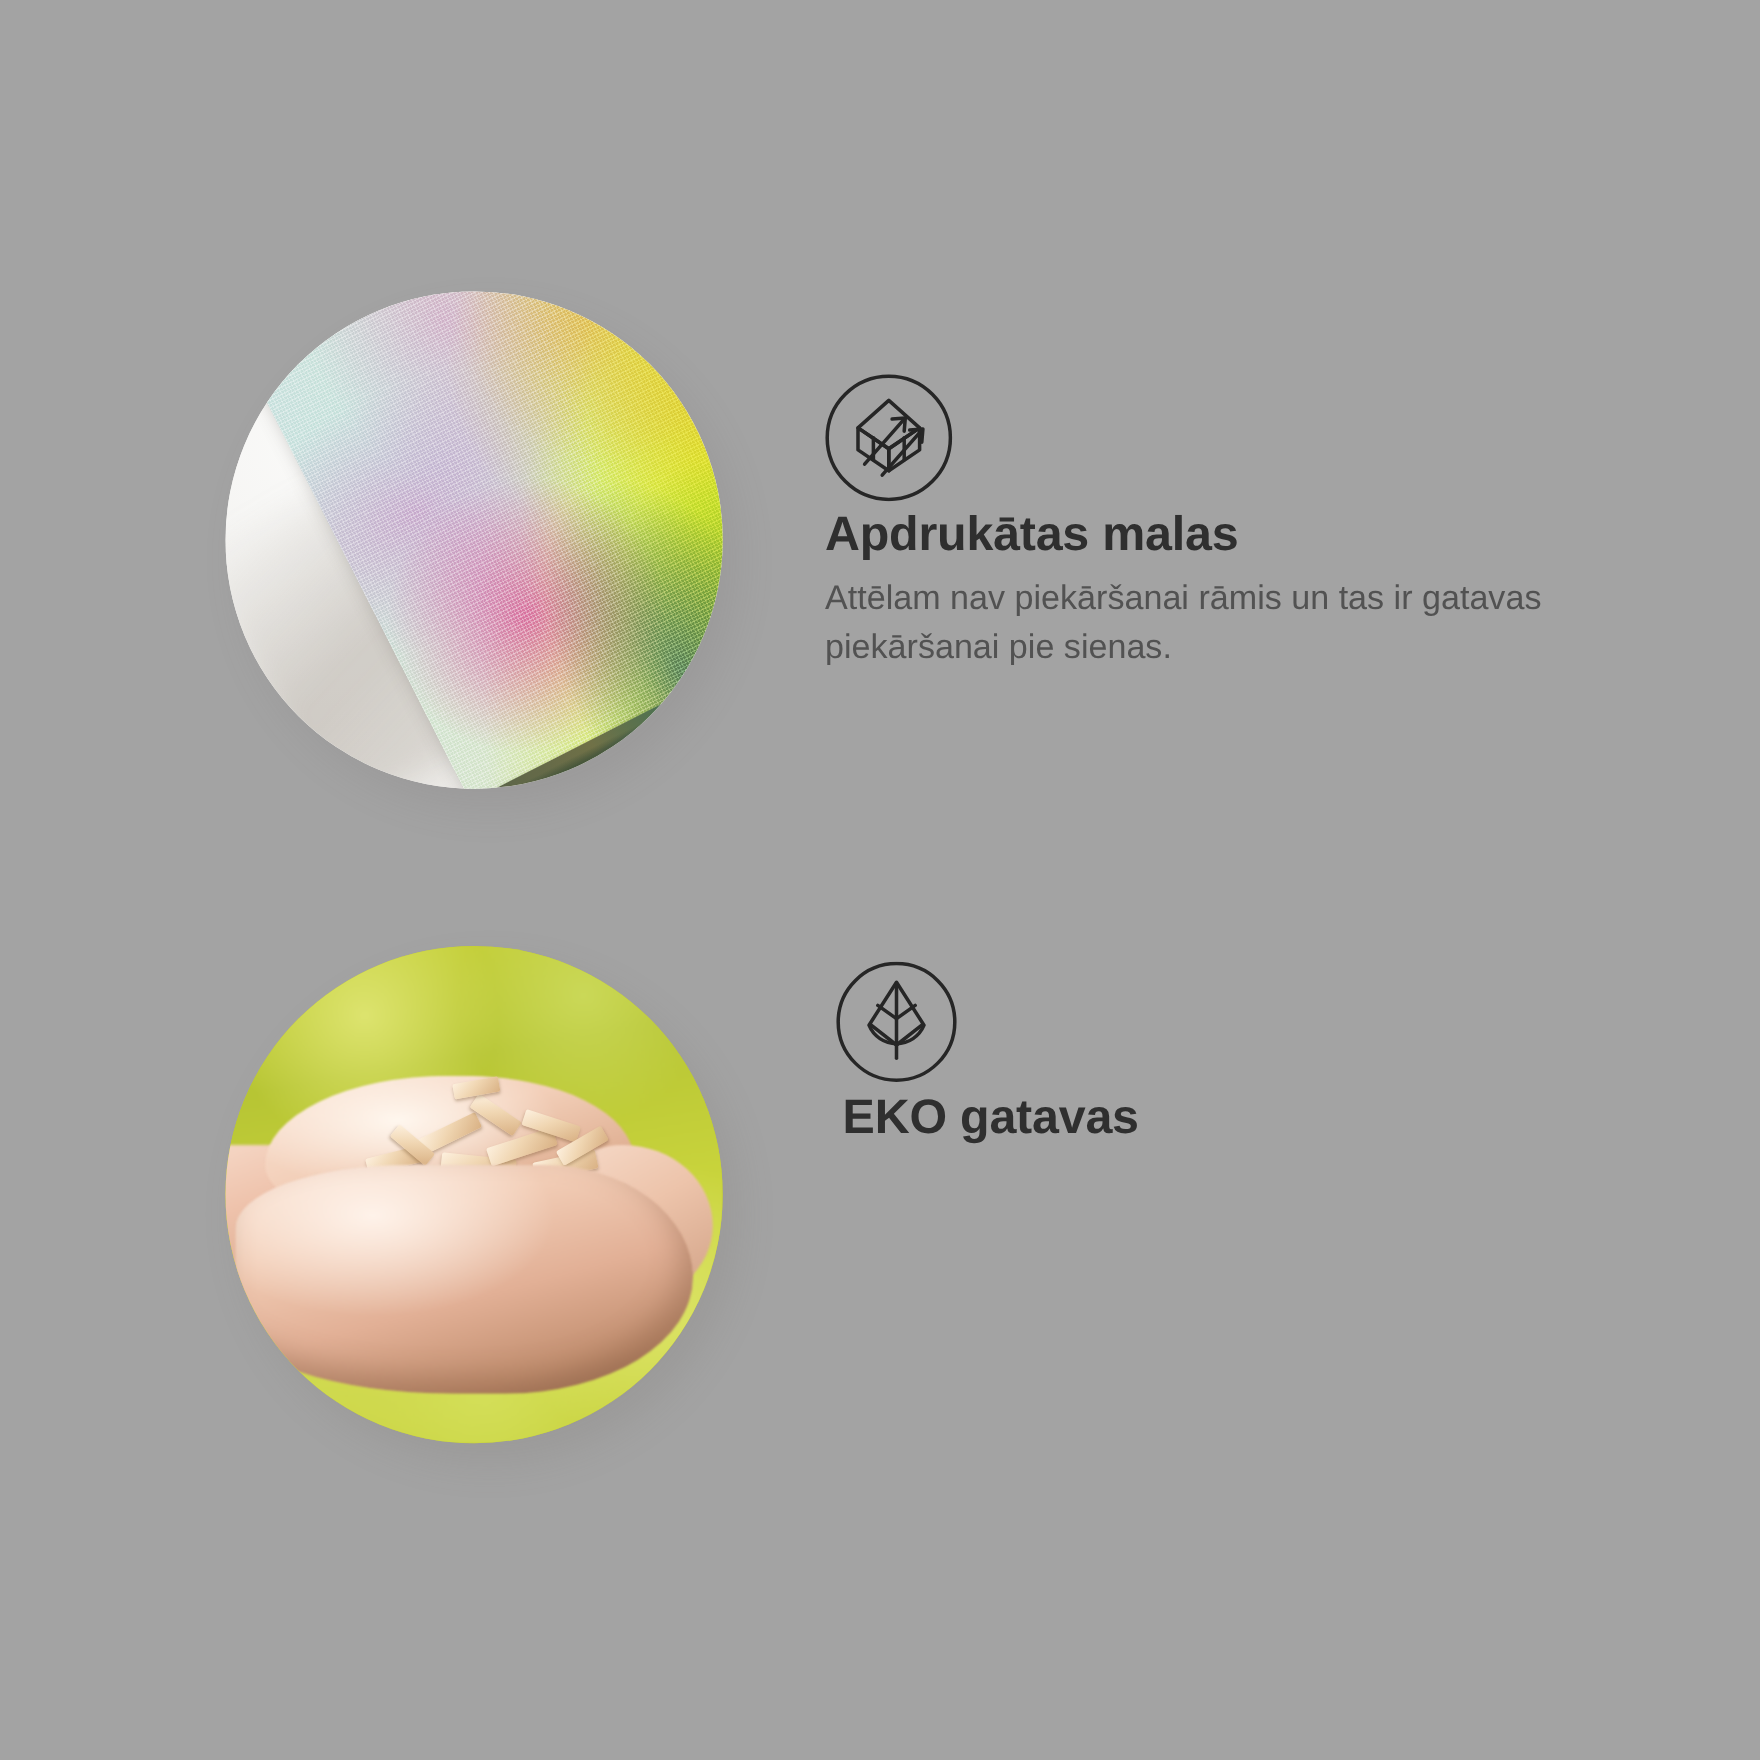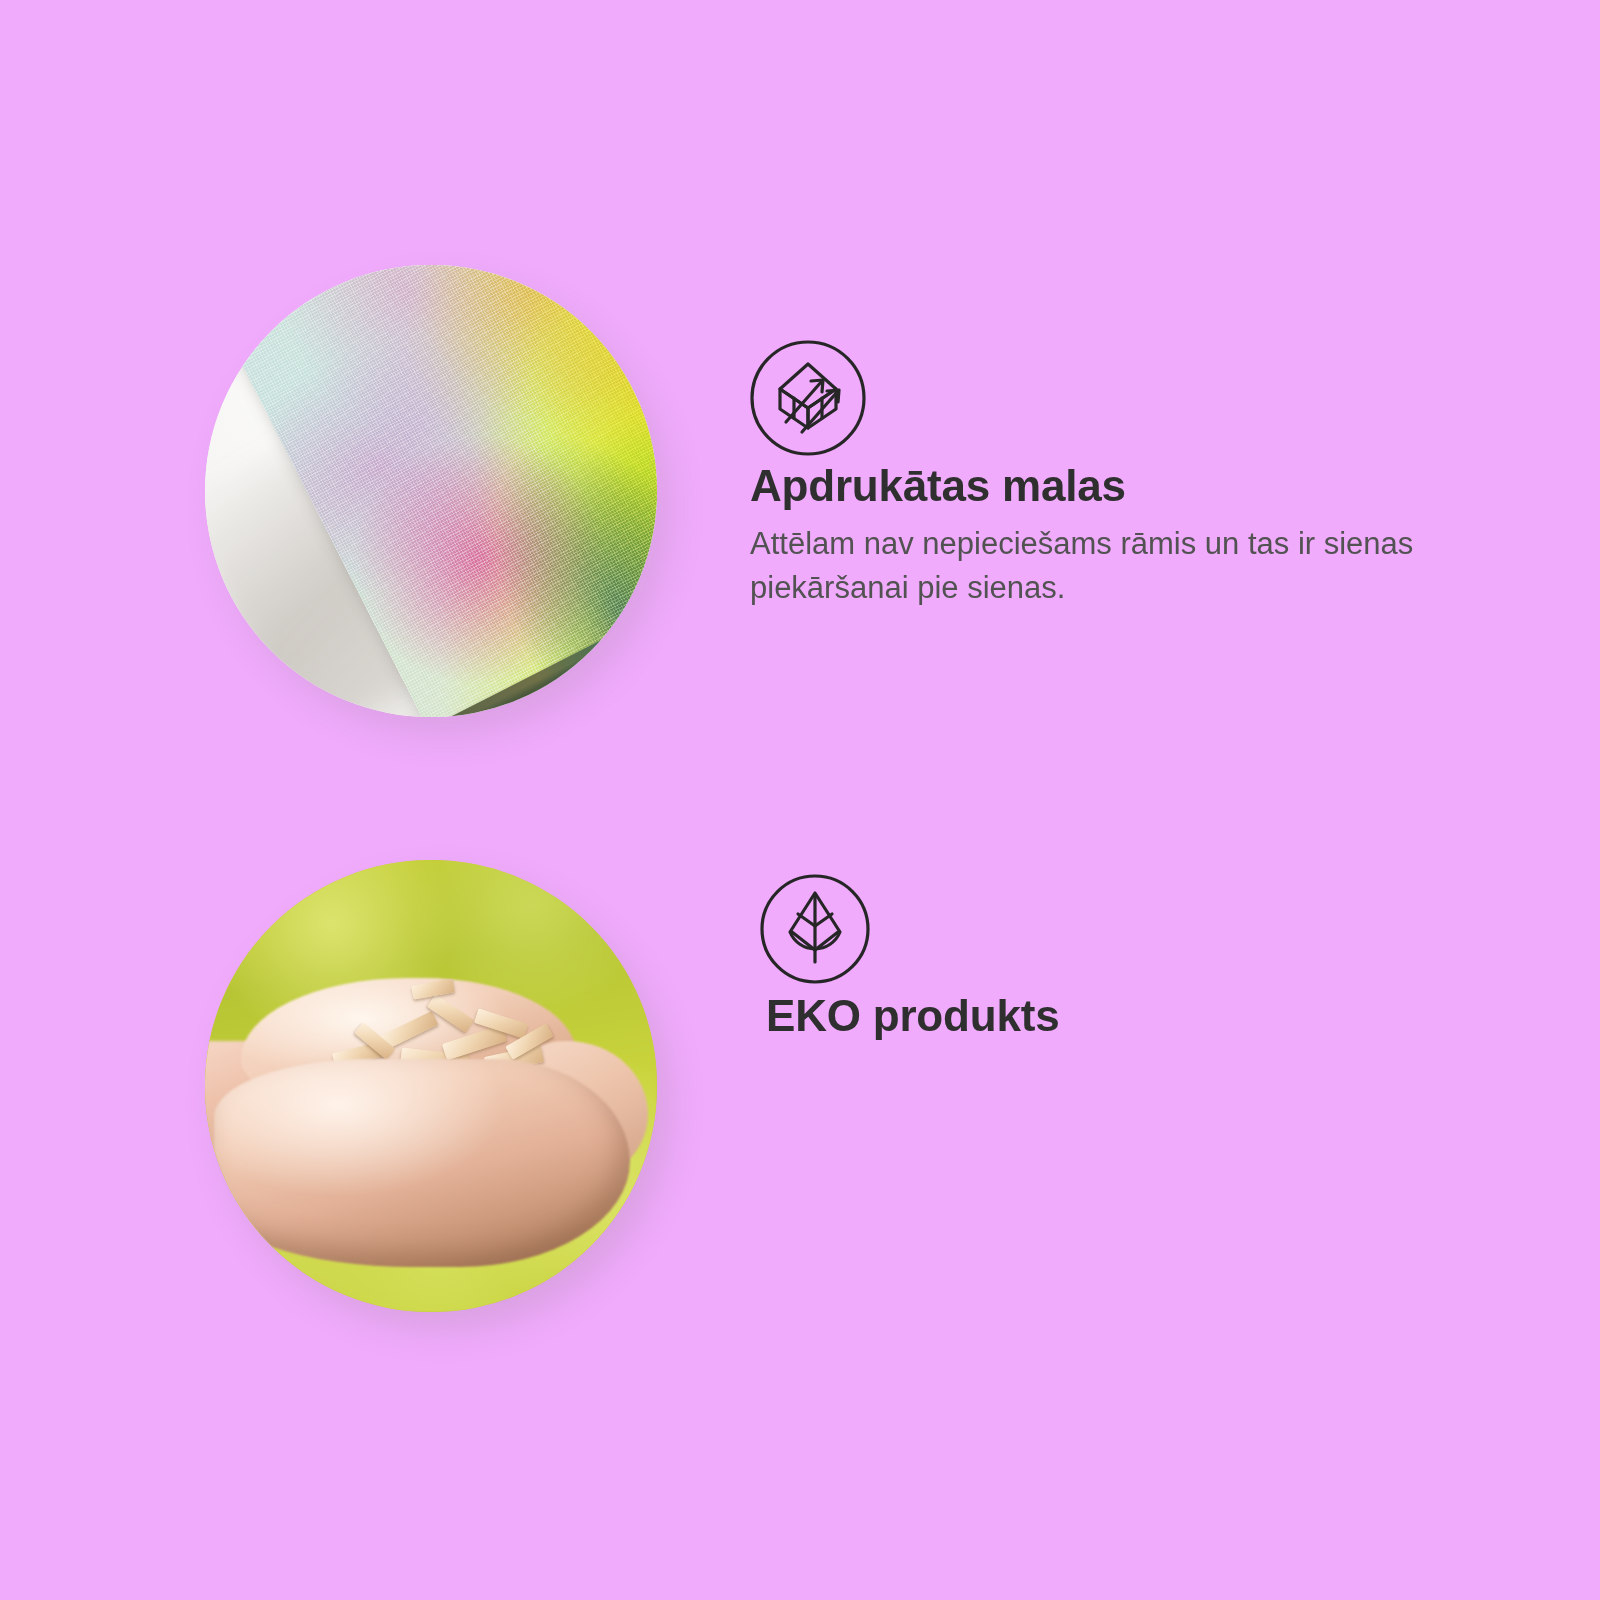--- a/index.html
+++ b/index.html
@@ -12,21 +12,21 @@
     background: #f1f1f1;
     font-family: "Liberation Sans", "DejaVu Sans", sans-serif;
     overflow: hidden;
     position: relative;
   }
 
   .page {
     position: relative;
     width: 1600px;
     height: 1600px;
-    background: #f0abfc;
+    background: #a3a3a3;
   }
 
   
   .photo-circle {
     position: absolute;
     border-radius: 50%;
     overflow: hidden;
   }
 
   
@@ -259,21 +259,21 @@
 
       <path d="M36 82 L72 41" fill="none"></path>
       <path d="M61 41 L73 40 L72 52" fill="none"></path>
       <path d="M52 92 L88 51" fill="none"></path>
       <path d="M77 51 L89 50 L88 62" fill="none"></path>
     </svg>
   </div>
 
   <div id="text-printed-edges">
     <h2 class="feature-title">Apdrukātas malas</h2>
-    <p class="feature-desc">Attēlam nav nepieciešams rāmis un tas ir sienas piekāršanai pie sienas.</p>
+    <p class="feature-desc">Attēlam nav piekāršanai rāmis un tas ir gatavas piekāršanai pie sienas.</p>
   </div>
 
   <div class="photo-circle eco-photo">
     <div class="grass"></div>
     <div class="forearm"></div>
     <div class="hand-upper"></div>
     <div class="fingers"></div>
     <div class="chips">
       <i style="left:4%;  top:38%; width:20%; height:9%;  transform:rotate(-14deg);"></i>
       <i style="left:14%; top:52%; width:24%; height:10%; transform:rotate(8deg);"></i>
@@ -307,16 +307,16 @@
 
       <path d="M55 52 L38 40" fill="none"></path>
       <path d="M55 52 L72 40" fill="none"></path>
 
       <path d="M55 76 L32 58" fill="none"></path>
       <path d="M55 76 L78 58" fill="none"></path>
     </svg>
   </div>
 
   <div id="text-eco">
-    <h2 class="feature-title">EKO produkts</h2>
+    <h2 class="feature-title">EKO gatavas</h2>
   </div>
 
 </div>
 
 </body></html>

